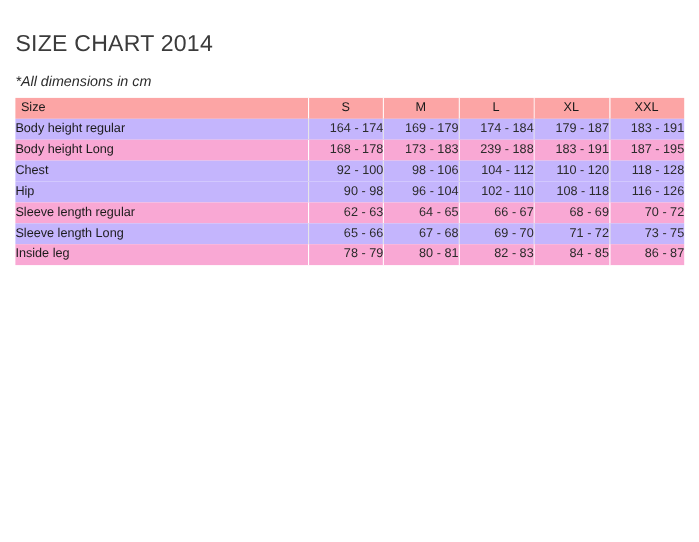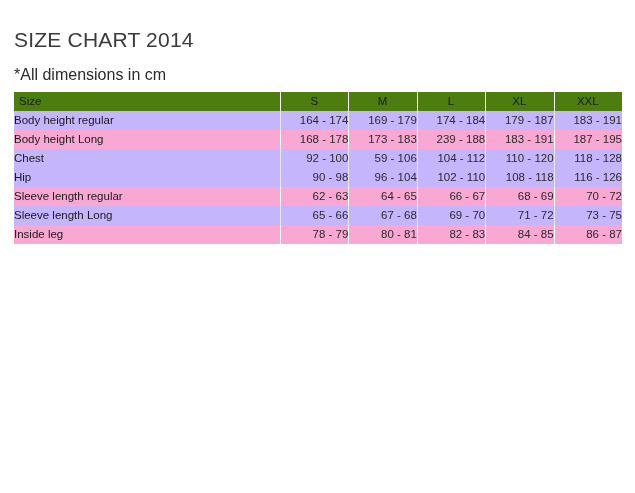--- a/index.html
+++ b/index.html
@@ -22,43 +22,44 @@
     padding: 28px 14px 0 14px;
   }
   .title {
     font-size: 21px;
     font-weight: 400;
     letter-spacing: 0.2px;
     color: #3b3b3b;
     margin: 0 0 14px 0;
   }
   .subnote {
-    font-size: 16px;
+    font-size: 13px;
     color: #2b2b2b;
     margin: 0 0 8px 0;
+    font-style: italic;
   }
   table.size-chart {
     border-collapse: collapse;
     width: 608px;
     table-layout: fixed;
     font-size: 11.5px;
   }
   table.size-chart col.label-col { width: 266px; }
   table.size-chart col.size-col  { width: 68.4px; }
 
   table.size-chart th,
   table.size-chart td {
     padding: 0;
     height: 19px;
     line-height: 19px;
     font-weight: normal;
     border: none;
   }
   .row-head th {
-    background: #4d7c0f;
+    background: #fca5a5;
     color: #1a1a1a;
     font-weight: bold;
     font-size: 11.5px;
   }
   .row-head th.label {
     text-align: left;
     padding-left: 5px;
   }
   .row-head th.sz {
     text-align: center;
@@ -126,21 +127,21 @@
         <td class="label">Body height Long</td>
         <td class="val">168 - 178</td>
         <td class="val">173 - 183</td>
         <td class="val">239 - 188</td>
         <td class="val">183 - 191</td>
         <td class="val">187 - 195</td>
       </tr>
       <tr class="light">
         <td class="label">Chest</td>
         <td class="val">92 - 100</td>
-        <td class="val">59 - 106</td>
+        <td class="val">98 - 106</td>
         <td class="val">104 - 112</td>
         <td class="val">110 - 120</td>
         <td class="val">118 - 128</td>
       </tr>
       <tr class="light">
         <td class="label">Hip</td>
         <td class="val">90 - 98</td>
         <td class="val">96 - 104</td>
         <td class="val">102 - 110</td>
         <td class="val">108 - 118</td>

